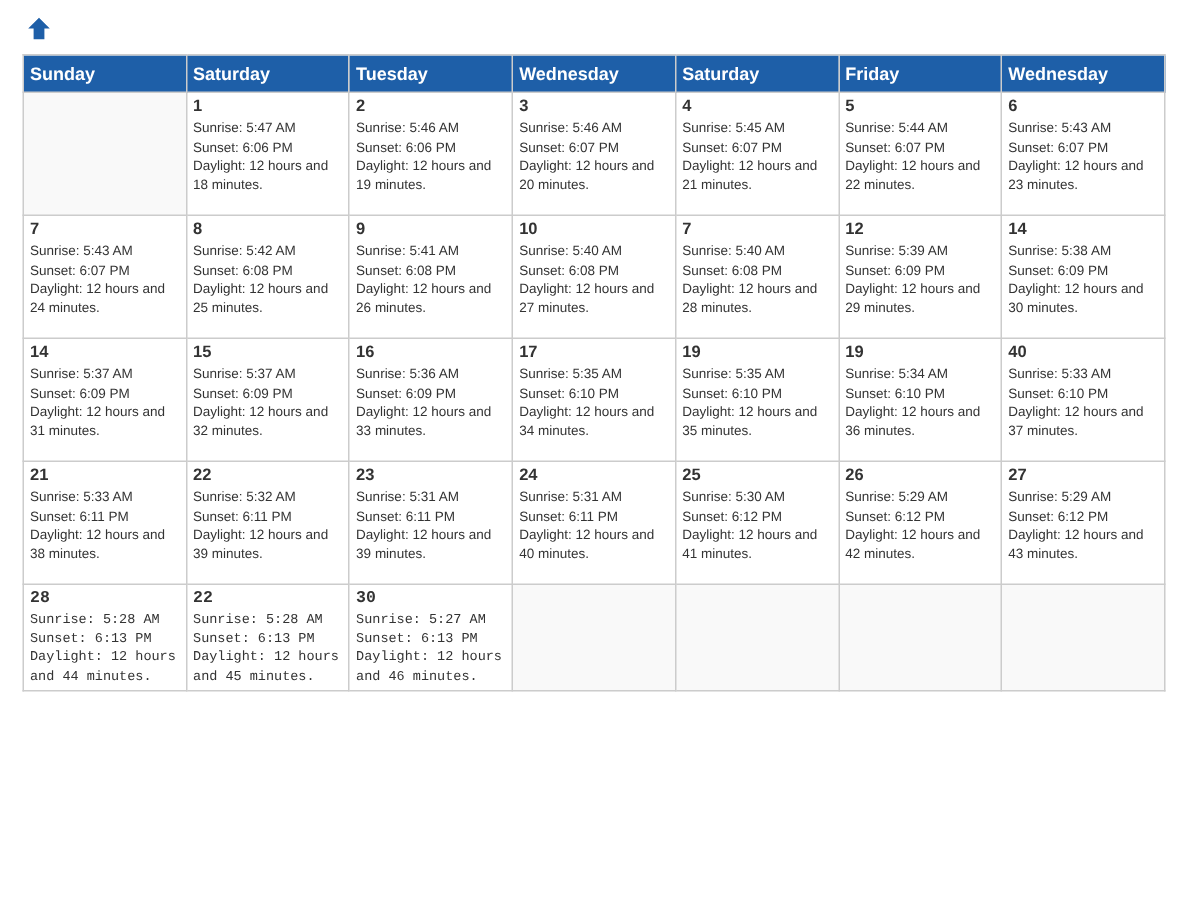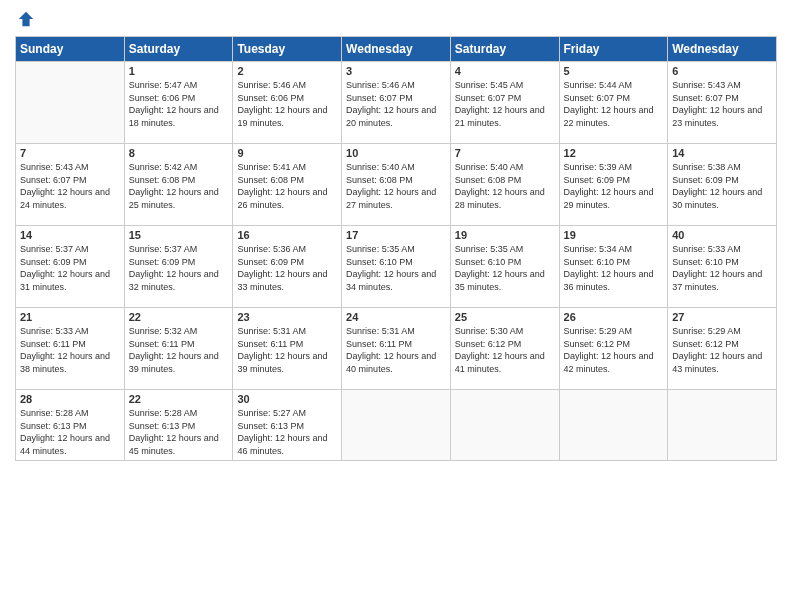--- a/index.html
+++ b/index.html
@@ -76,20 +76,21 @@
     tbody tr td {
       border: 1px solid #ccc;
       vertical-align: top;
       padding: 3px 4px;
       font-size: 9.5px;
       color: #333;
       height: 82px;
     }
     tbody tr:last-child td {
       height: 68px;
+      font-family: Liberation Mono, monospace;
     }
     .day-number {
       font-weight: bold;
       font-size: 11px;
       display: block;
       margin-bottom: 2px;
     }
     .day-info {
       font-size: 9px;
       line-height: 1.4;

